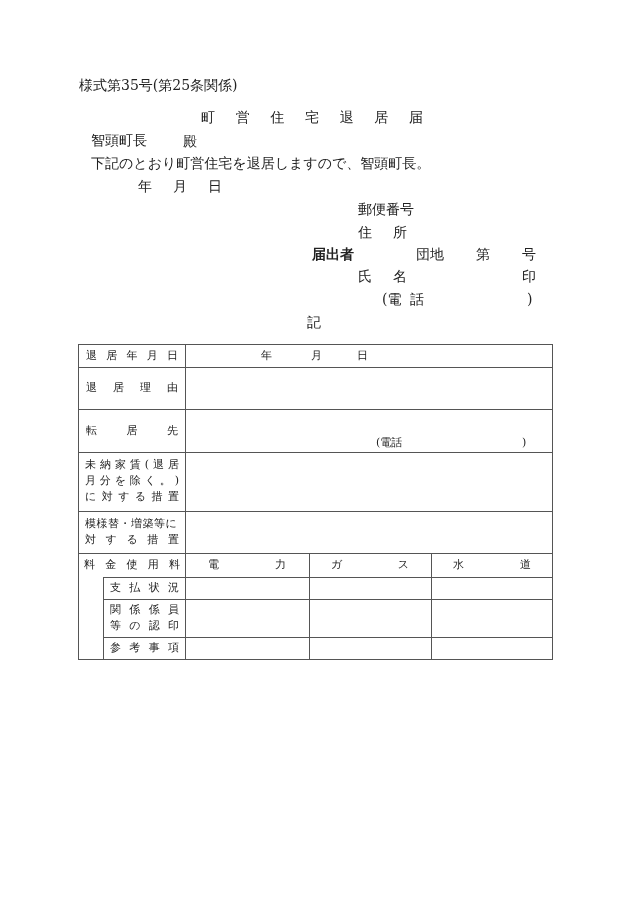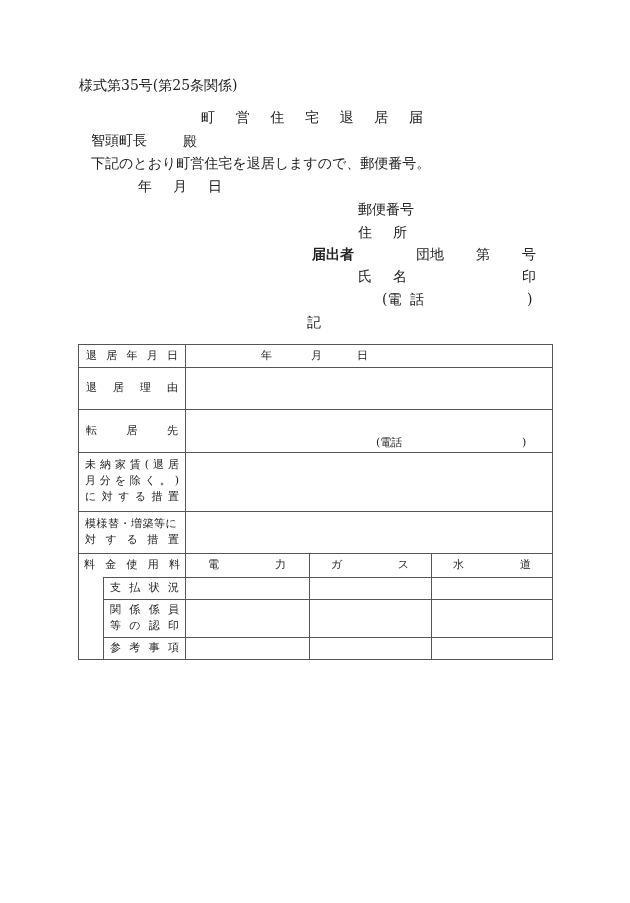--- a/index.html
+++ b/index.html
@@ -25,21 +25,21 @@
   <span>住</span>
   <span>宅</span>
   <span>退</span>
   <span>居</span>
   <span>届</span>
 </div>
 
 <div class="abs" style="left:91px; top:134px;font-family:Liberation Mono, monospace;">智頭町長</div>
 <div class="abs" style="left:183px; top:134px;">殿</div>
 
-<div class="abs" style="left:91px; top:156px;">下記のとおり町営住宅を退居しますので、郵便番号。</div>
+<div class="abs" style="left:91px; top:156px;">下記のとおり町営住宅を退居しますので、智頭町長。</div>
 
 <div class="abs" style="left:138px; top:179px; width:80px;">
   <span style="position:absolute; left:0;">年</span>
   <span style="position:absolute; left:35px;">月</span>
   <span style="position:absolute; left:70px;">日</span>
 </div>
 
 <div class="abs" style="left:358px; top:202px;">郵便番号</div>
 
 <div class="abs" style="left:358px; top:225px; width:50px;">

